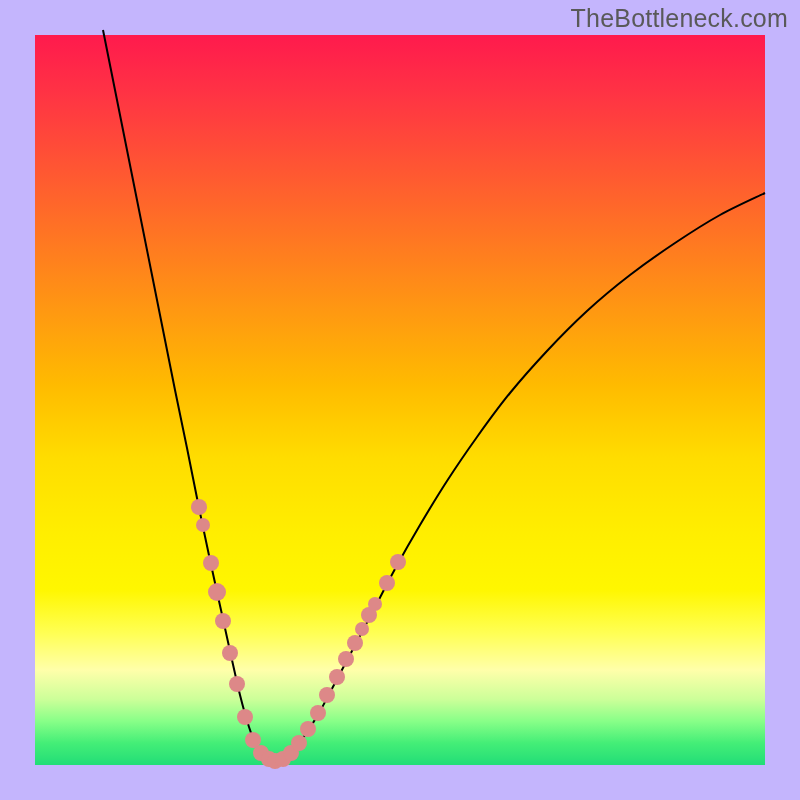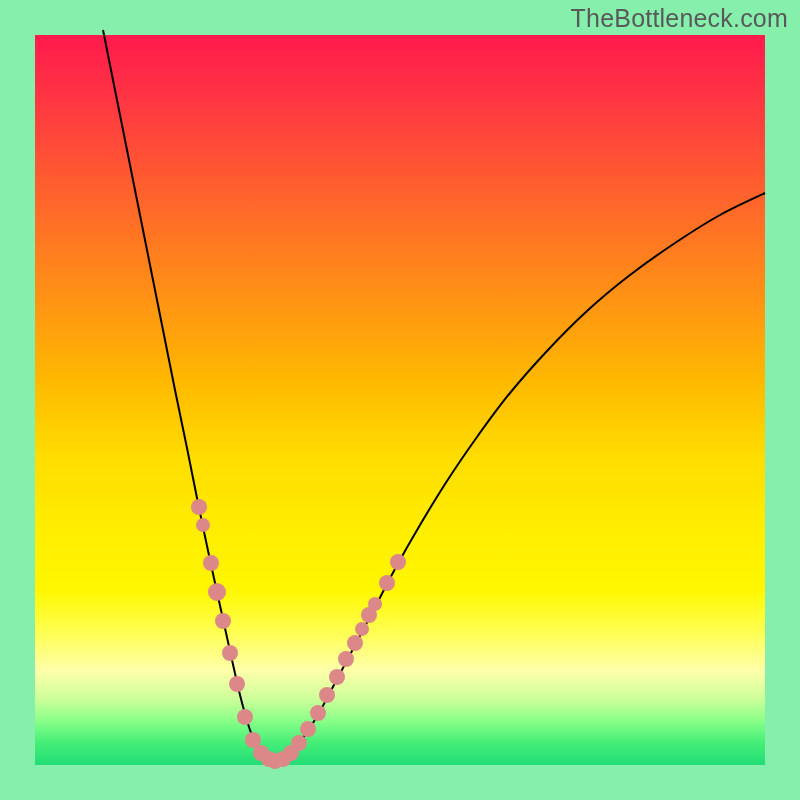--- a/index.html
+++ b/index.html
@@ -1,21 +1,21 @@
 <!DOCTYPE html>
 <html><head>
 <meta charset="utf-8">
 <style>
   * { margin: 0; padding: 0; box-sizing: border-box; }
   html, body { width: 800px; height: 800px; overflow: hidden; background: #000; }
   .frame {
     position: relative;
     width: 800px;
     height: 800px;
-    background: #86efac;
+    background: #c4b5fd;
     padding-left: 31px;
   }
   .plot-area {
     position: absolute;
     left: 35px;
     top: 35px;
     width: 730px;
     height: 730px;
     background: linear-gradient(to bottom,
       #ff1a4d 0%,

